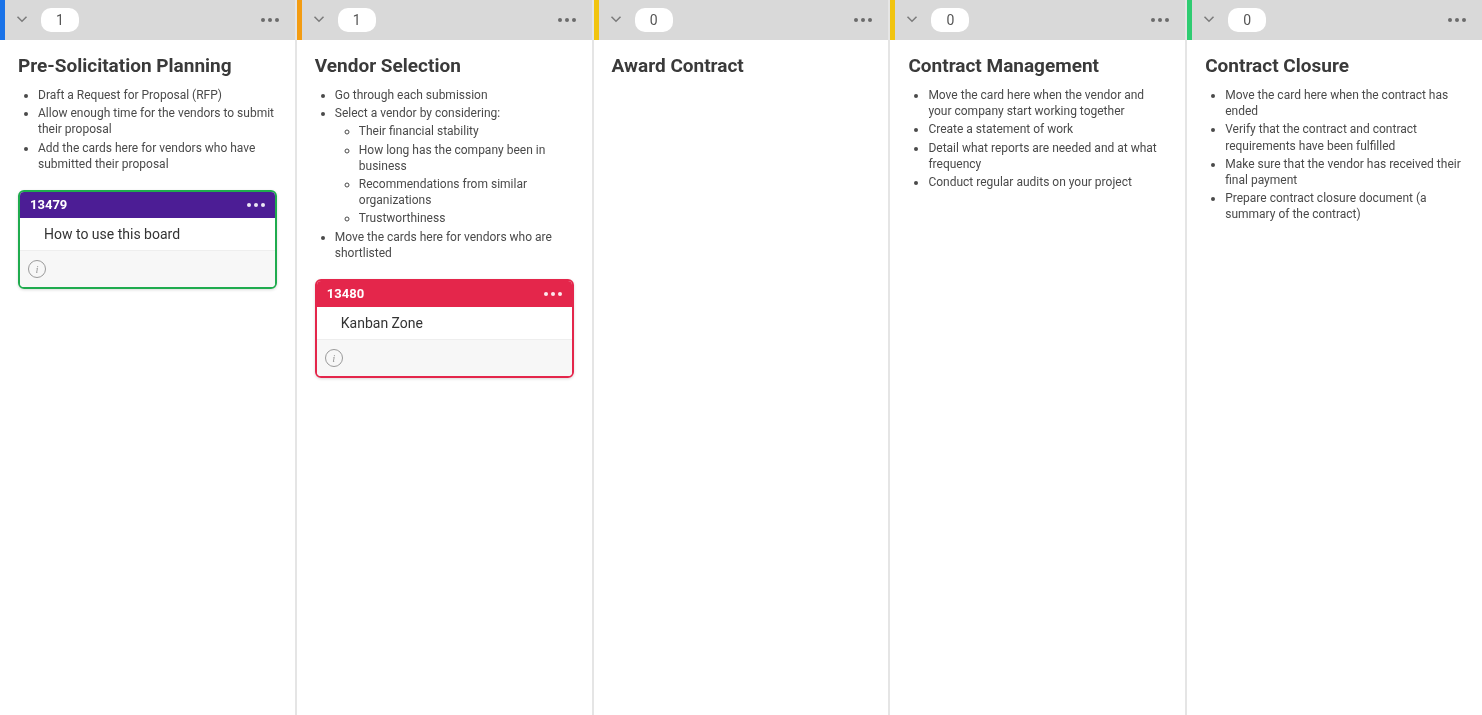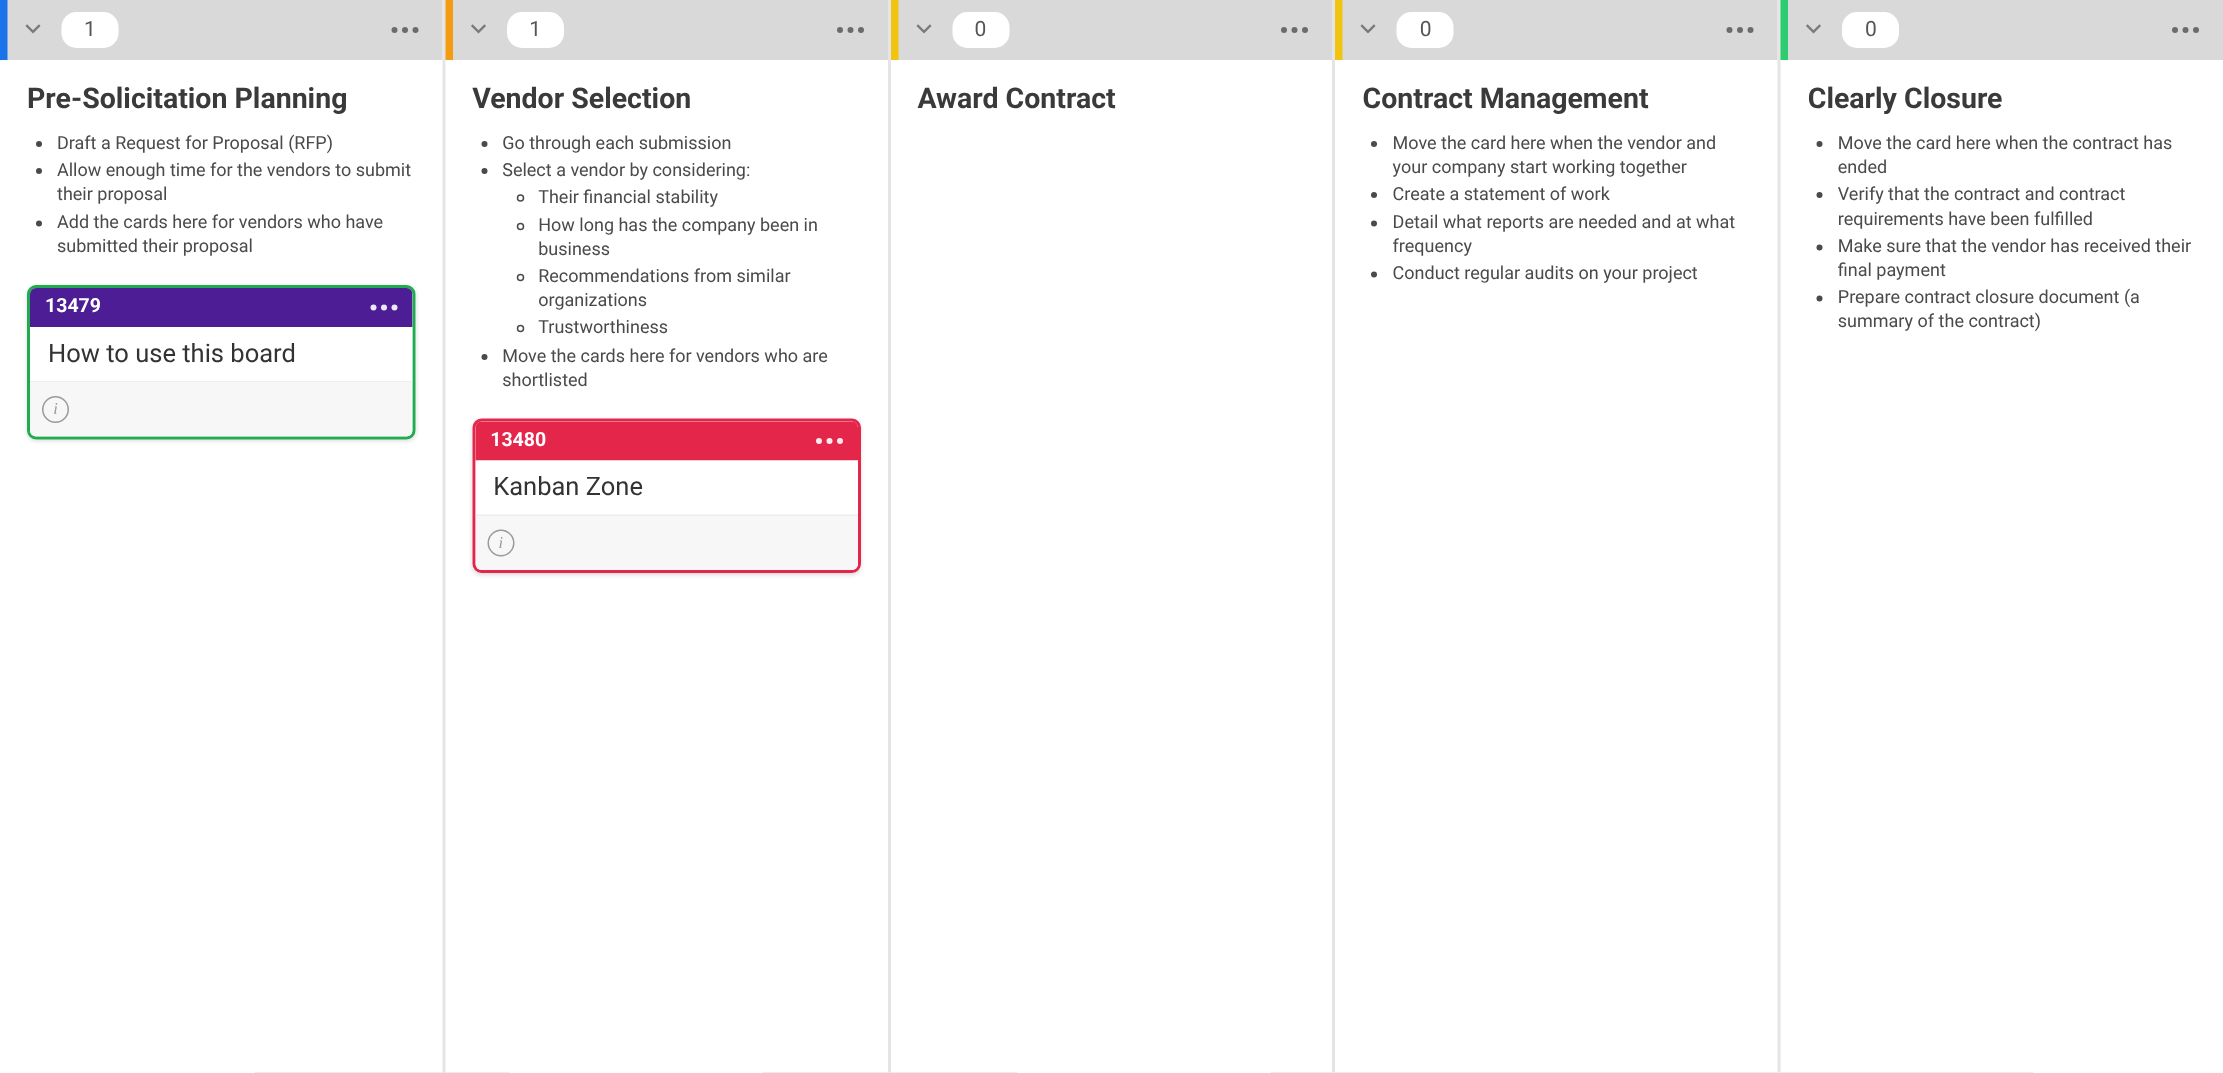--- a/index.html
+++ b/index.html
@@ -115,22 +115,22 @@
     display: flex;
     align-items: center;
     padding: 0 10px;
     color: #fff;
     font-size: 13px;
     font-weight: 700;
   }
   .card-header .dots { margin-left: auto; }
   .card-title {
     background: #fff;
-    padding: 8px 12px;
-    font-size: 17px;
+    padding: 8px 24px;
+    font-size: 14px;
     color: #333;
     border-bottom: 1px solid #eee;
   }
   .card-footer {
     background: #f7f7f7;
     height: 36px;
     display: flex;
     align-items: center;
     padding: 0 8px;
   }
@@ -319,21 +319,21 @@
           <span>
             <span class="dots">
               <span></span>
               <span></span>
               <span></span>
             </span>
           </span>
         </button>
       </div>
       <div class="col-body">
-        <div class="col-title">Clearly Closure</div>
+        <div class="col-title">Contract Closure</div>
         <div class="col-desc">
           <ul>
             <li>Move the card here when the contract has ended</li>
             <li>Verify that the contract and contract requirements have been fulfilled</li>
             <li>Make sure that the vendor has received their final payment</li>
             <li>Prepare contract closure document (a summary of the contract)</li>
           </ul>
         </div>
       </div>
     </div>

